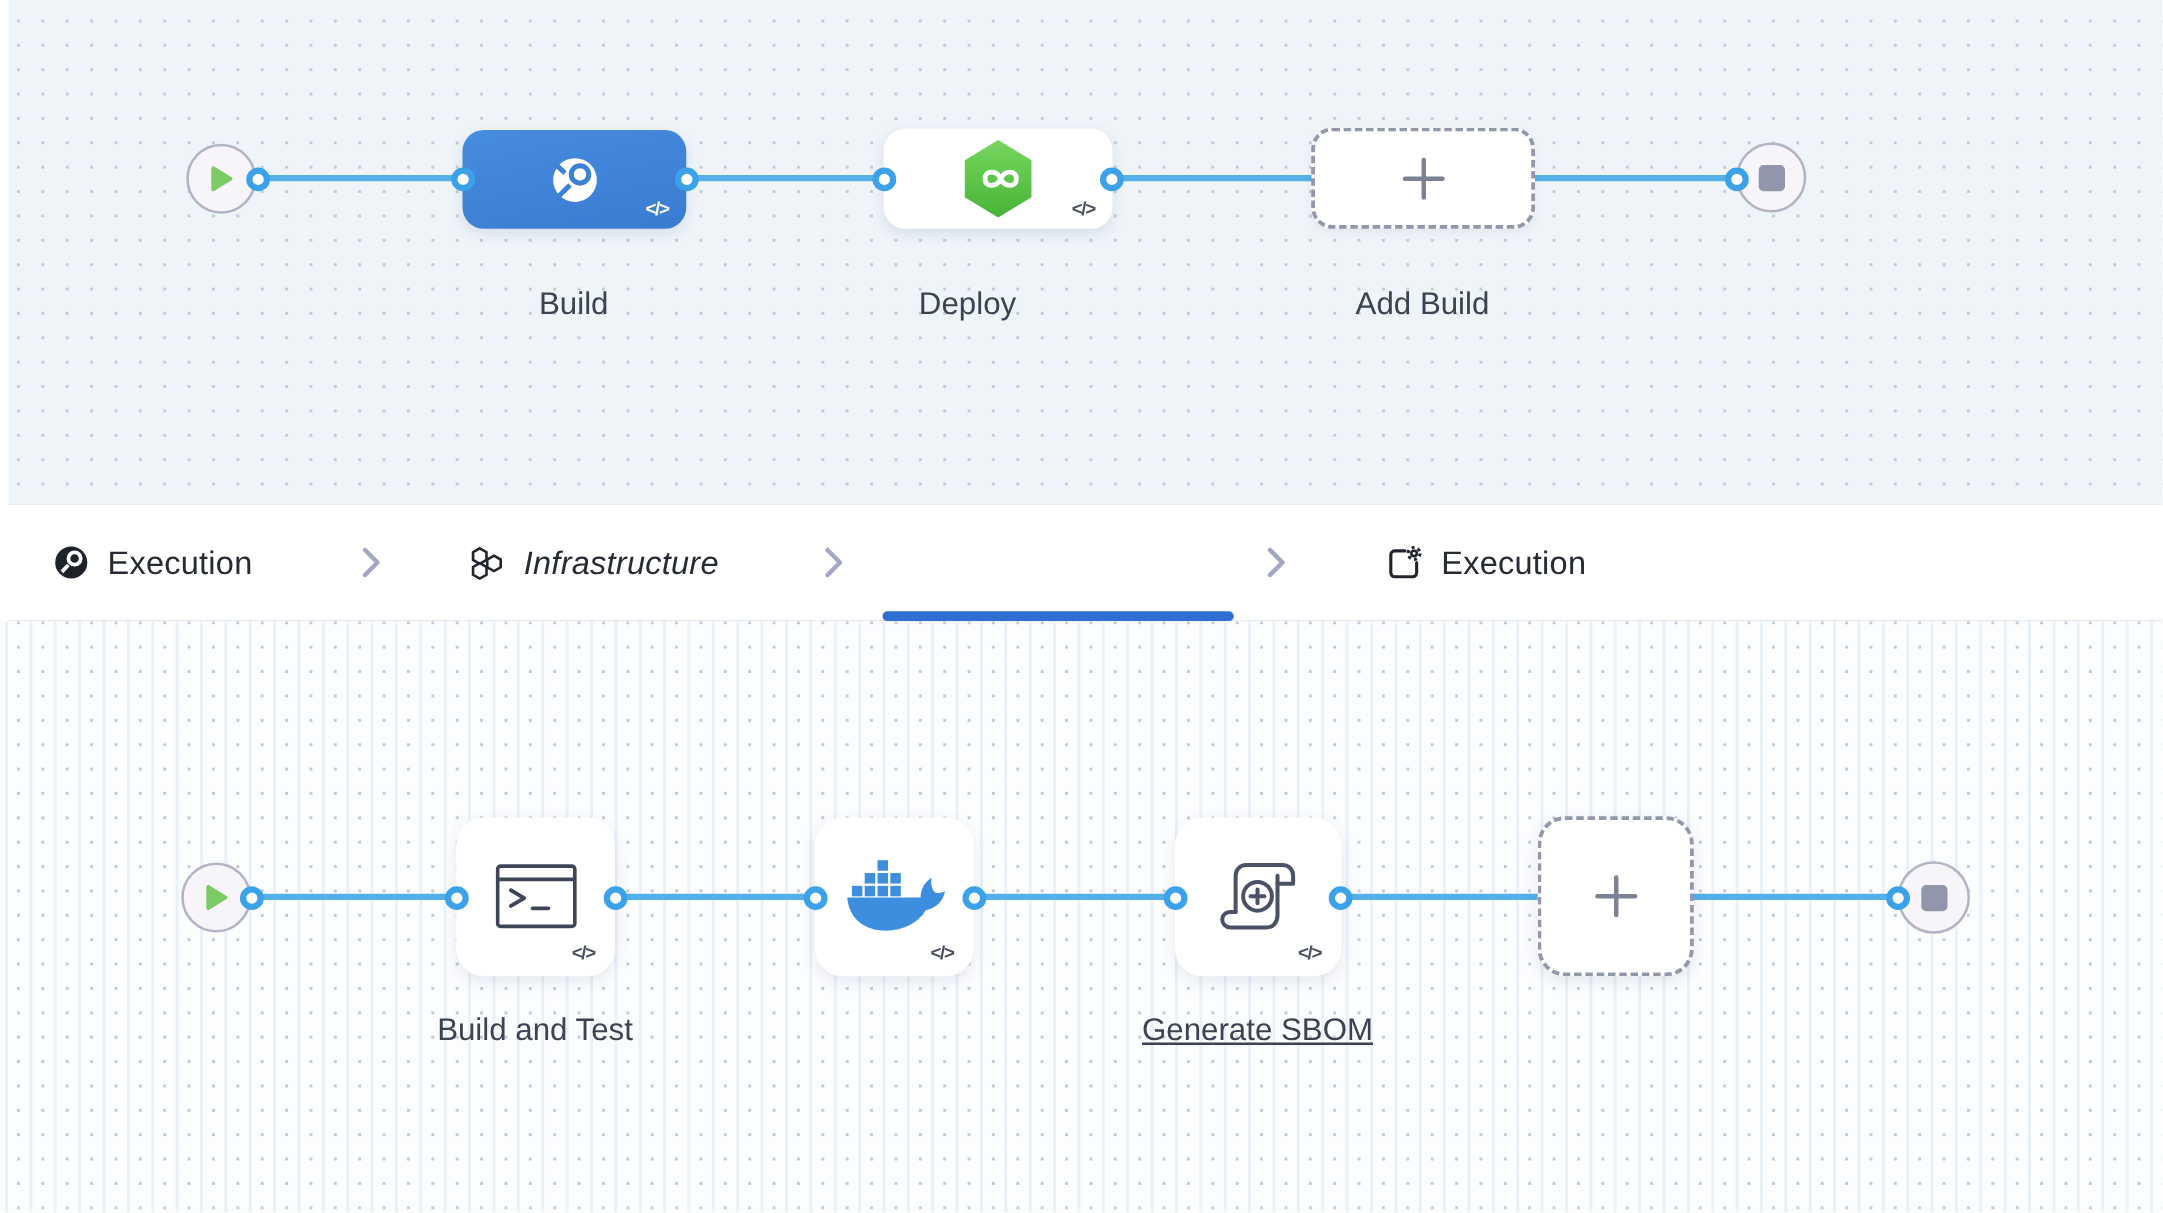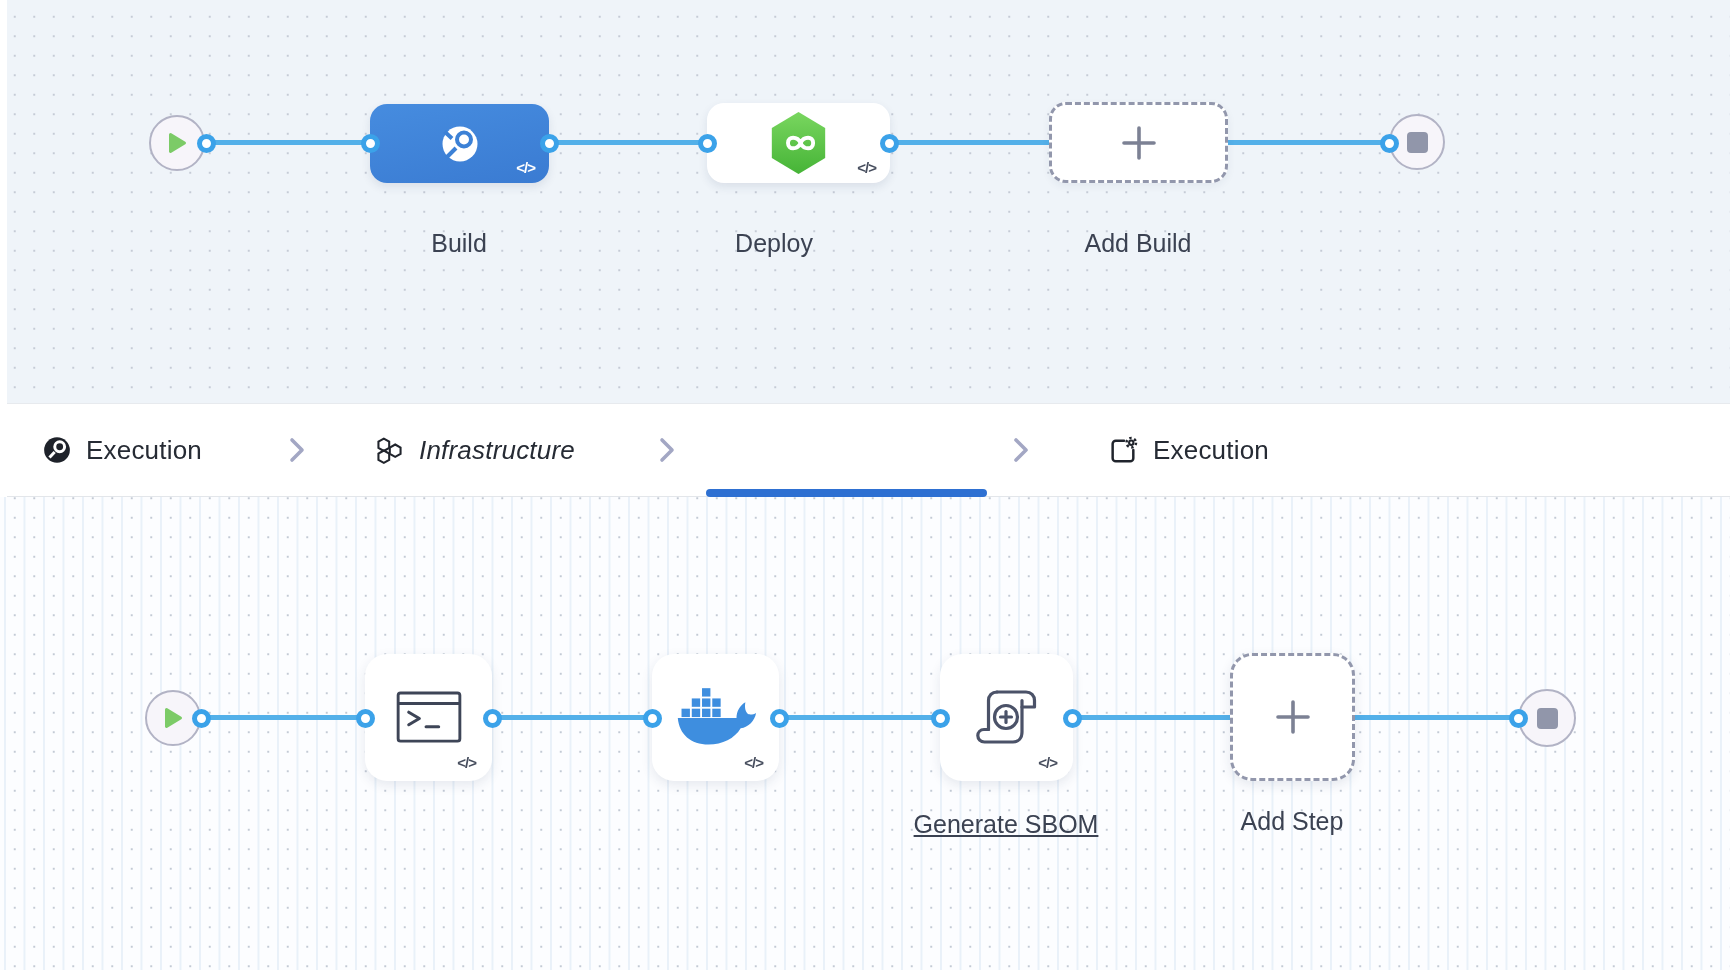--- a/index.html
+++ b/index.html
@@ -262,16 +262,16 @@
 
   <div class="node-dot" style="left:192px;top:709px;"></div>
   <div class="node-dot" style="left:356px;top:709px;"></div>
   <div class="node-dot" style="left:483px;top:709px;"></div>
   <div class="node-dot" style="left:643px;top:709px;"></div>
   <div class="node-dot" style="left:770px;top:709px;"></div>
   <div class="node-dot" style="left:931px;top:709px;"></div>
   <div class="node-dot" style="left:1063px;top:709px;"></div>
   <div class="node-dot" style="left:1509px;top:709px;"></div>
 
+  <div class="pipeline-label" style="left:428px;top:806px;width:260px;">Build and Test</div>
   <div class="pipeline-label" style="left:1006px;top:806px;width:260px;text-decoration:underline;">Generate SBOM</div>
-  <div class="pipeline-label" style="left:1292px;top:803px;width:200px;">Add Step</div>
 
 </div>
 
 </body></html>

